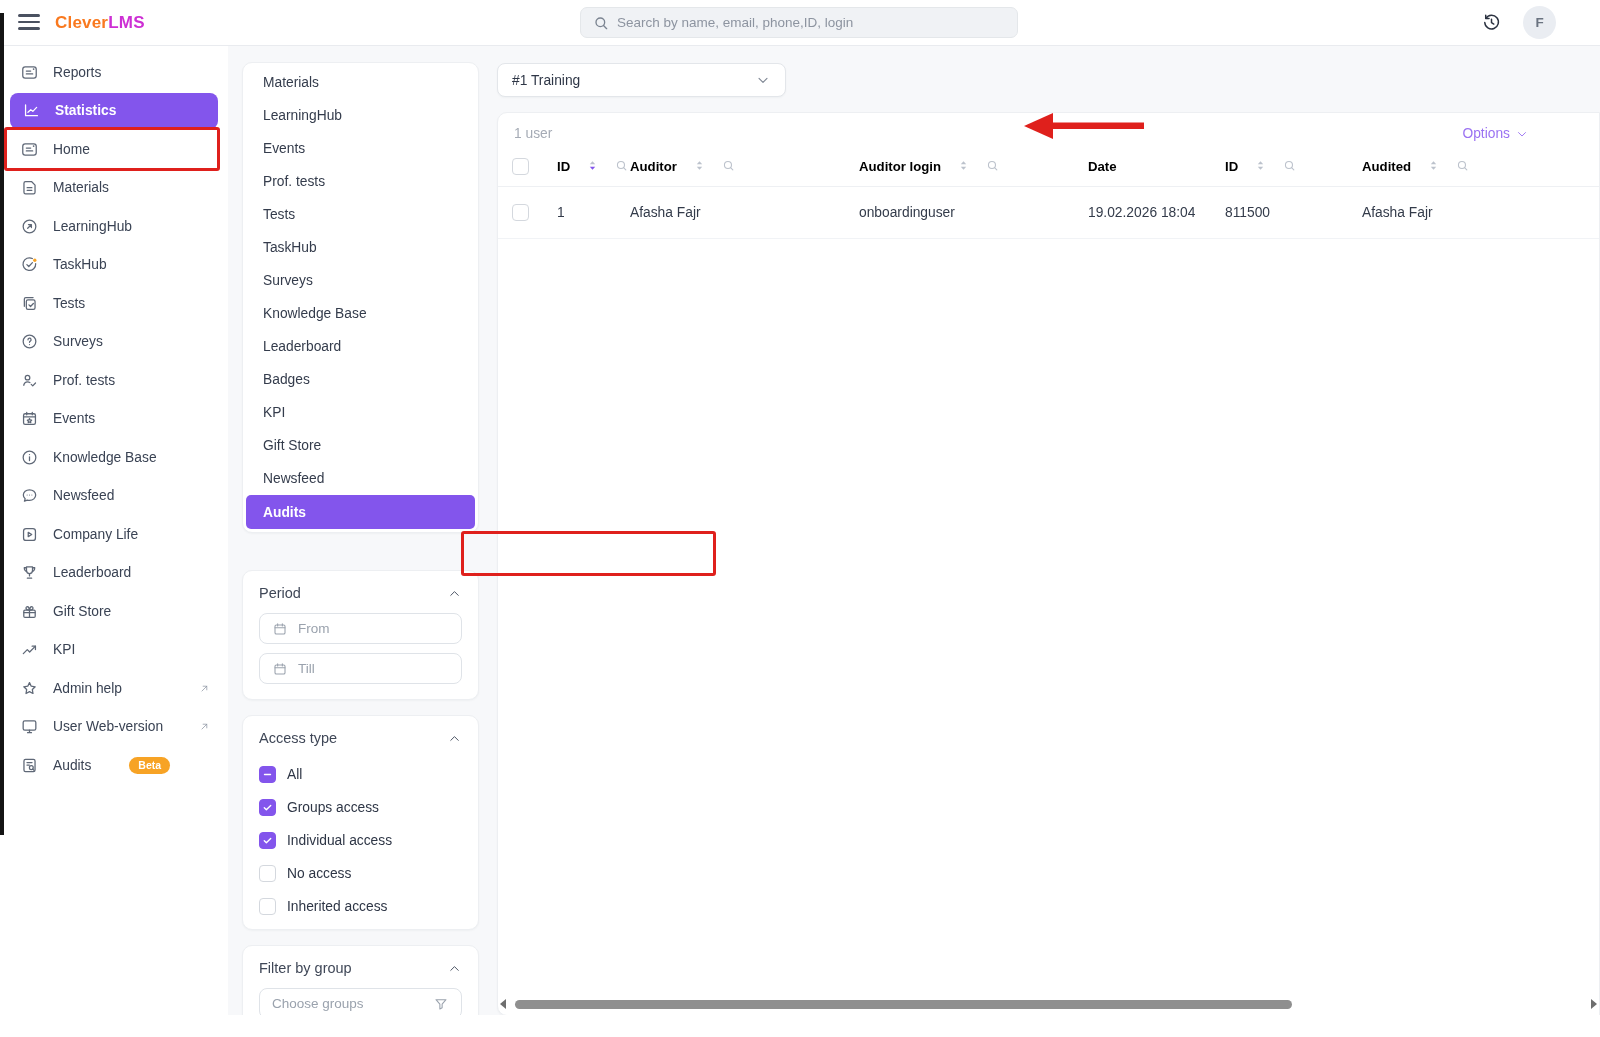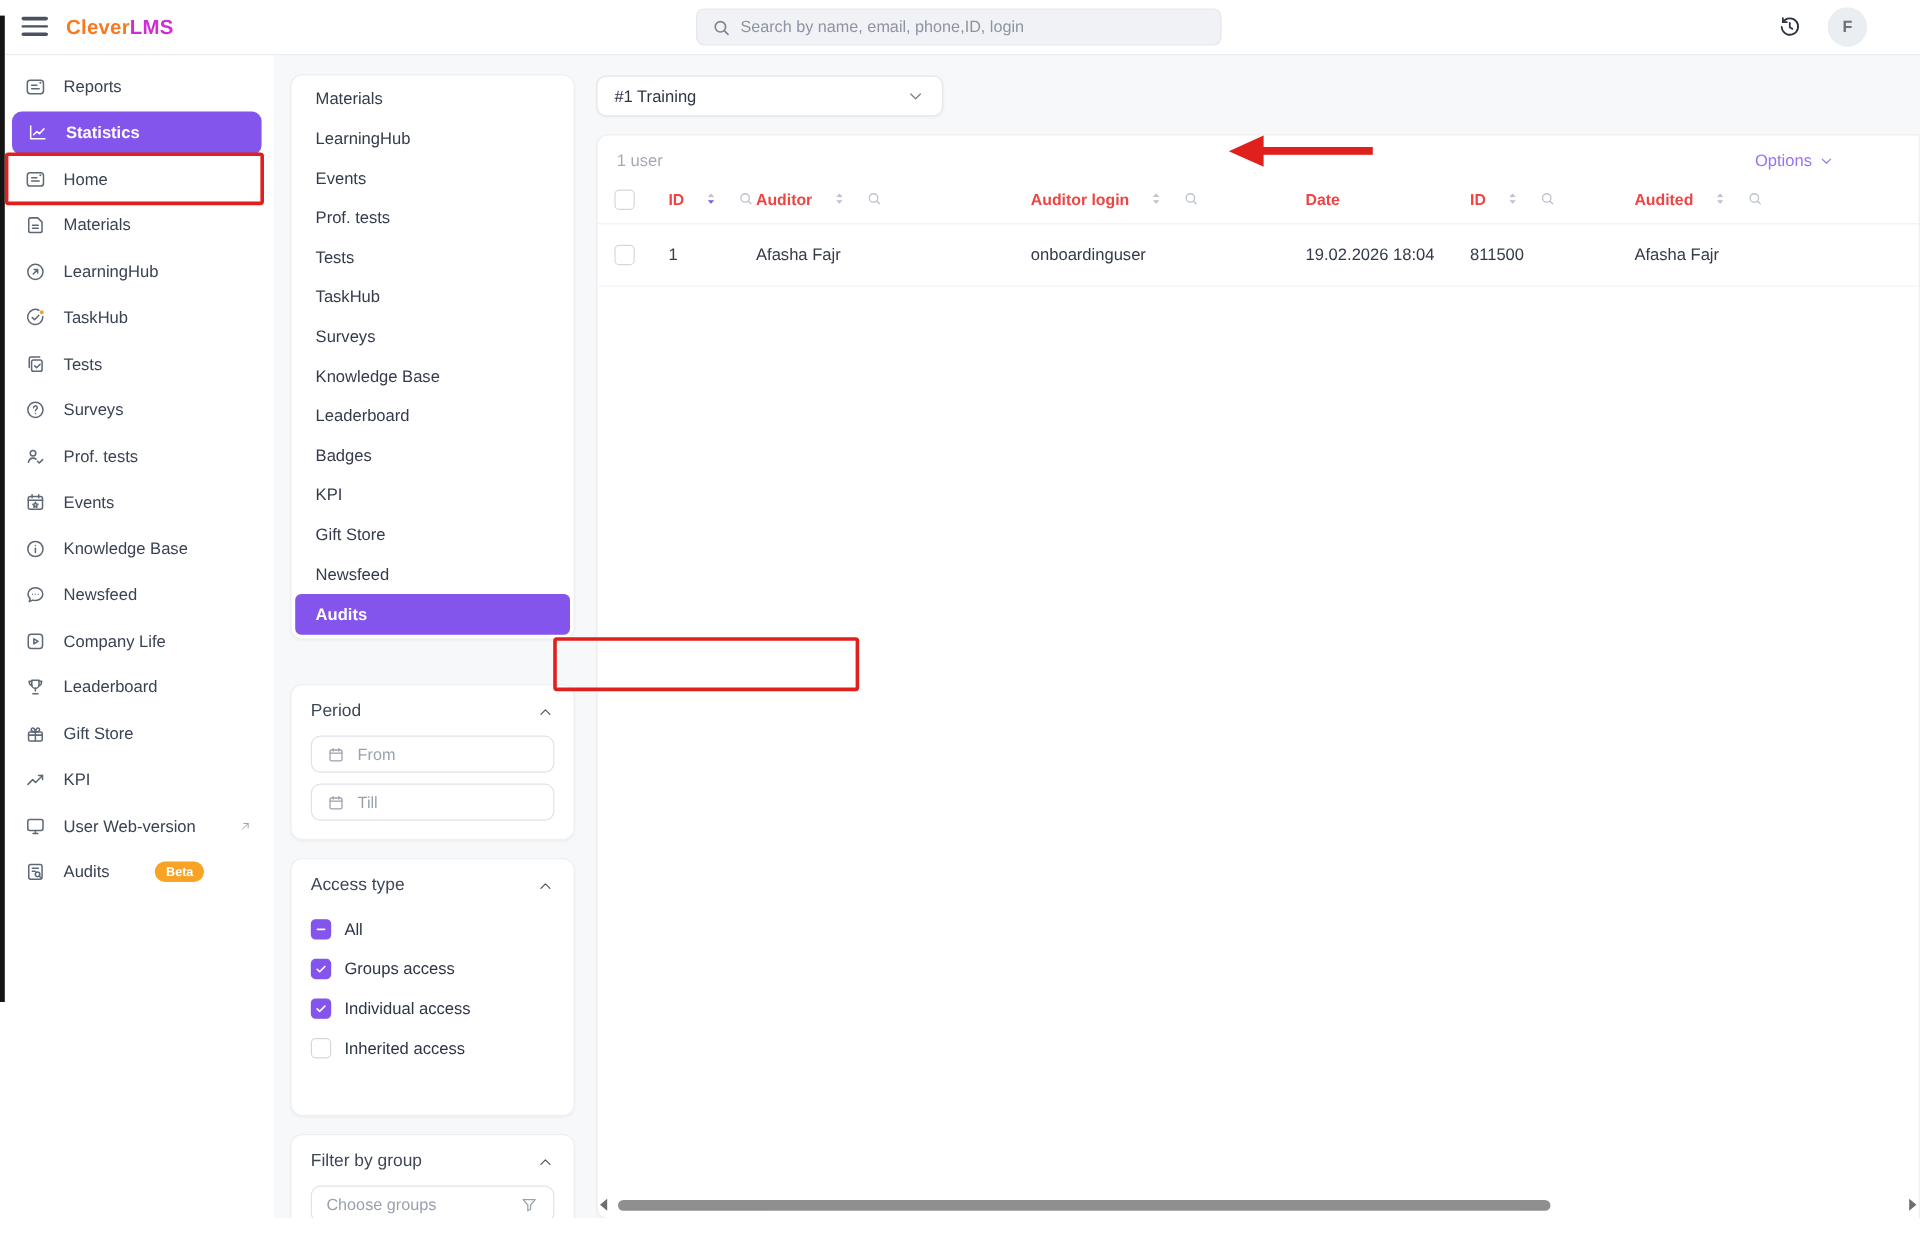--- a/index.html
+++ b/index.html
@@ -90,21 +90,21 @@
   .tcard{ position:absolute; left:269px; top:66px; right:0; height:904px; background:#fff;
     border:1px solid #EDEFF2; border-radius:10px 0 0 10px; box-shadow:0 1px 2px rgba(30,40,60,.04); }
   .card-head{ display:flex; align-items:center; justify-content:space-between; padding:13px 70px 6px 16px; }
   .usercount{ font-size:13.8px; color:#A5ABB5; }
   .options{ display:flex; align-items:center; gap:5px; color:var(--optlink); font-size:13.8px;
     background:none; border:none; cursor:pointer; font-family:"Liberation Sans",sans-serif; }
   .options .ic{ width:14px; height:14px; color:var(--optlink); }
   .trow{ display:grid; grid-template-columns:45px 73px 229px 229px 137px 137px 1fr;
     align-items:center; padding-left:14px; }
   .thead{ height:40px; border-bottom:1px solid #EEF0F3; }
-  .th{ display:flex; align-items:center; gap:16px; font-size:13.2px; font-weight:bold; color:#ef4444; }
+  .th{ display:flex; align-items:center; gap:16px; font-size:13.2px; font-weight:bold; color:#000000; }
   .th .sort{ width:13px; height:13px; cursor:pointer; }
   .sort .s-up{ fill:#BCC2CC; } .sort .s-dn{ fill:#BCC2CC; }
   .sort.desc .s-dn{ fill:var(--accent); }
   .th .mag{ width:13px; height:13px; stroke:#BCC2CC; fill:none; stroke-width:2; stroke-linecap:round; cursor:pointer; }
   .tbody .trow{ height:52px; border-bottom:1px solid #F1F3F6; }
   .td{ font-size:13.8px; color:#333B4A; }
   .rowcb{ justify-self:start; }
 
   
   .hscroll{ position:absolute; left:2px; right:2px; bottom:3px; height:16px; display:flex; align-items:center; }
@@ -302,20 +302,33 @@
           <svg viewBox="0 0 24 24">
             <path d="M4.2 17.2l5-5 3 3 7.3-7.4"></path>
             <path d="M15.3 7.8h4.2V12"></path>
           </svg>
         </span>
         <span class="side-label">KPI</span>
       </div>
       <div class="side-item">
         <span class="ic ">
           <svg viewBox="0 0 24 24">
+            <path d="M12 4.6l2.2 4.5 5 .7-3.6 3.5.8 5-4.4-2.4-4.4 2.4.8-5-3.6-3.5 5-.7z"></path>
+          </svg>
+        </span>
+        <span class="side-label">Admin help</span>
+        <span class="ic ext-ic">
+          <svg viewBox="0 0 24 24">
+            <path d="M6.5 17.5L17 7M9 7h8v8"></path>
+          </svg>
+        </span>
+      </div>
+      <div class="side-item">
+        <span class="ic ">
+          <svg viewBox="0 0 24 24">
             <rect x="4" y="5" width="16" height="11.5" rx="2"></rect>
             <path d="M9.5 19.8h5M12 16.5v3.3"></path>
           </svg>
         </span>
         <span class="side-label">User Web-version</span>
         <span class="ic ext-ic">
           <svg viewBox="0 0 24 24">
             <path d="M6.5 17.5L17 7M9 7h8v8"></path>
           </svg>
         </span>
@@ -412,20 +425,24 @@
           <div class="cbrow">
             <span class="cb checked">
               <svg viewBox="0 0 24 24">
                 <path d="M5 12.5l4.5 4.5L19 7.5"></path>
               </svg>
             </span>
             <span class="cblabel">Individual access</span>
           </div>
           <div class="cbrow">
             <span class="cb unchecked"></span>
+            <span class="cblabel">No access</span>
+          </div>
+          <div class="cbrow">
+            <span class="cb unchecked"></span>
             <span class="cblabel">Inherited access</span>
           </div>
         </div>
     </section>
 
     <section class="fcard groups">
       <div class="fhead">
         <span class="ftitle">Filter by group</span>
         <span class="ic">
             <svg viewBox="0 0 24 24">

